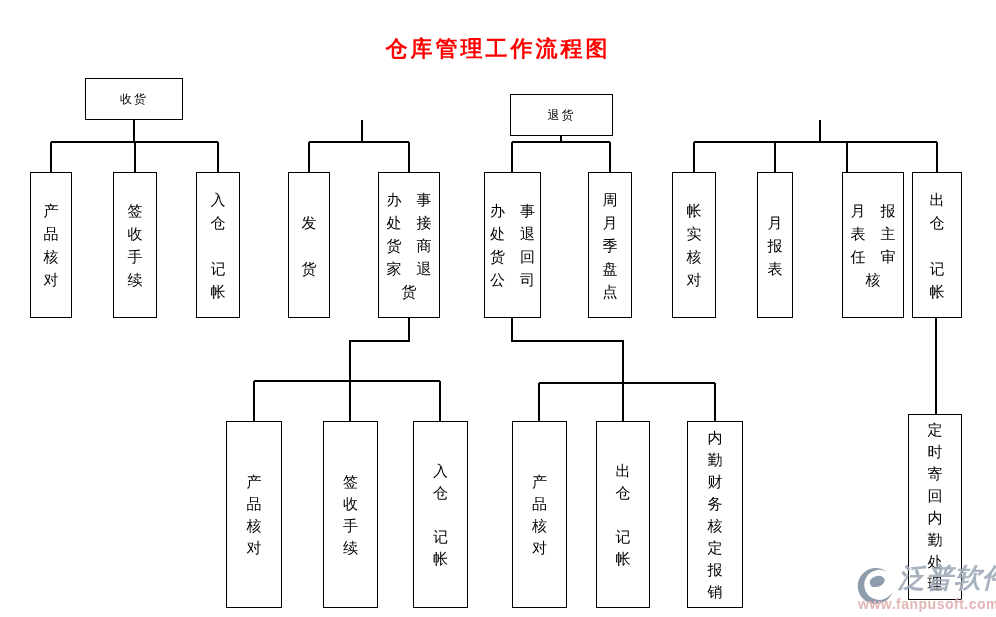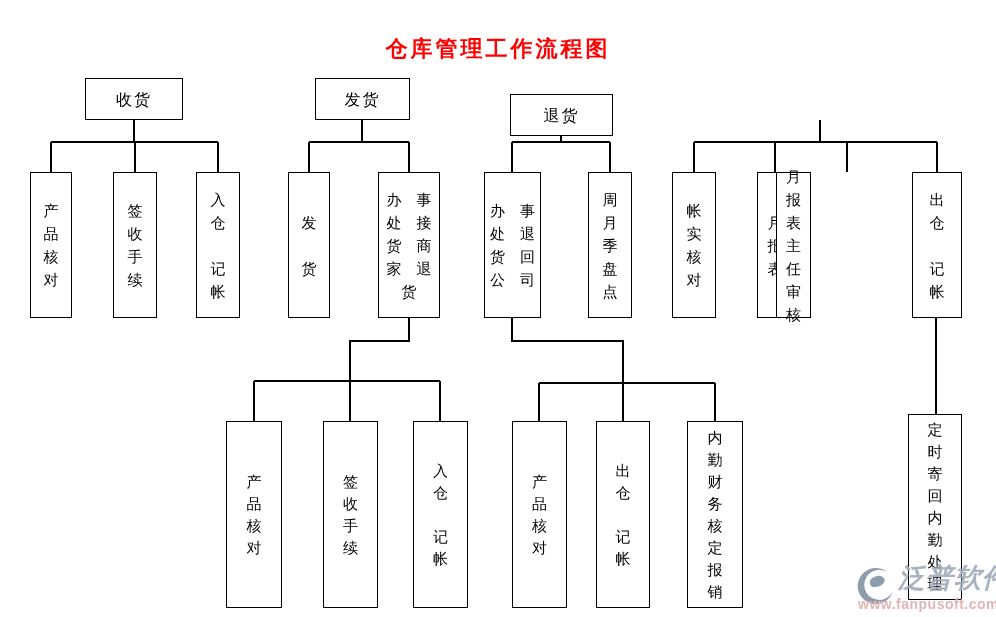--- a/index.html
+++ b/index.html
@@ -10,21 +10,21 @@
   #title{
     position:absolute;left:0;right:0;top:34px;text-align:center;
     font-size:22px;font-weight:bold;color:#ff0000;letter-spacing:3px;
   }
   #connectors{position:absolute;left:0;top:0;z-index:1;shape-rendering:crispEdges;}
   .node{
     position:absolute;box-sizing:border-box;border:1.2px solid #000;background:#fff;
     display:flex;align-items:center;justify-content:center;text-align:center;
     white-space:pre-line;font-size:15px;line-height:23px;z-index:2;
   }
-  .top-node{font-size:16px;line-height:19px;letter-spacing:2px;}
+  .top-node{font-size:12px;line-height:19px;letter-spacing:2px;}
   .t2{line-height:22px;}
   #watermark{position:absolute;left:854px;top:564px;width:142px;height:52px;z-index:5;opacity:.9;}
   #wm-logo{position:absolute;left:2px;top:2px;}
   #wm-brand{
     position:absolute;left:44px;top:-4px;font-size:27px;font-weight:bold;font-style:italic;
     color:#9fabb9;letter-spacing:1px;white-space:nowrap;
   }
   #wm-url{
     position:absolute;left:4px;top:32px;font-size:14px;font-weight:bold;
     color:#dfadad;letter-spacing:.5px;white-space:nowrap;
@@ -42,21 +42,20 @@
       M134 120 V142 M51 142 H218 M51 142 V172 M135 142 V172 M218 142 V172
       M362 120 V142 M309 142 H409 M309 142 V172 M409 142 V172
       M561 120 V142 M512 142 H610 M512 142 V172 M610 142 V172
       M820 120 V142 M694 142 H937 M694 142 V172 M775 142 V172 M847 142 V172 M937 142 V172
       M409 318 V341 H350 V381 M254 381 H440 M254 381 V421 M350 381 V421 M440 381 V421
       M512 318 V341 H623 V383 M539 383 H715 M539 383 V421 M623 383 V421 M715 383 V421
       M936 318 V414"></path>
   </svg>
 
   <div class="node top-node" style="left:85px;top:78px;width:98px;height:42px">收货</div>
-  <div class="node top-node" style="left:315px;top:78px;width:95px;height:42px">发货</div>
   <div class="node top-node" style="left:510px;top:94px;width:103px;height:42px">退货</div>
 
   <div class="node" style="left:30px;top:172px;width:42px;height:146px">产
 品
 核
 对</div>
   <div class="node" style="left:113px;top:172px;width:44px;height:146px">签
 收
 手
 续</div>
@@ -85,21 +84,21 @@
 盘
 点</div>
 
   <div class="node" style="left:672px;top:172px;width:44px;height:146px">帐
 实
 核
 对</div>
   <div class="node" style="left:757px;top:172px;width:36px;height:146px">月
 报
 表</div>
-  <div class="node" style="left:776px;top:172px;width:35px;height:146px">月　报
+  <div class="node" style="left:842px;top:172px;width:62px;height:146px">月　报
 表　主
 任　审
 核</div>
   <div class="node" style="left:912px;top:172px;width:50px;height:146px">出
 仓
 
 记
 帐</div>
 
   <div class="node t2" style="left:226px;top:421px;width:56px;height:187px">产

